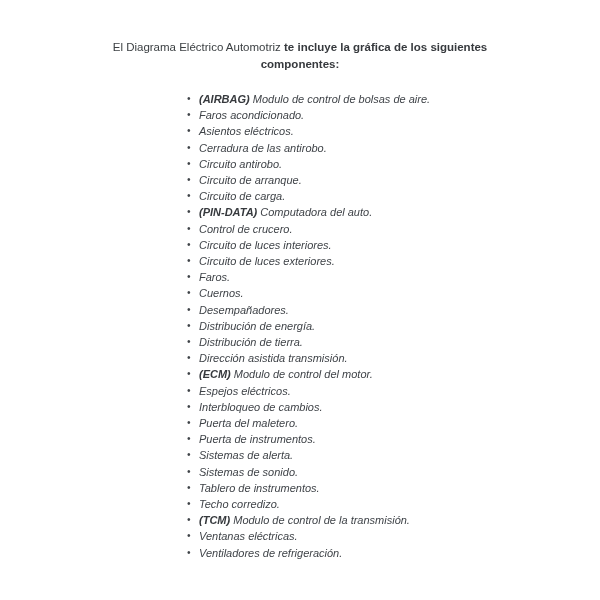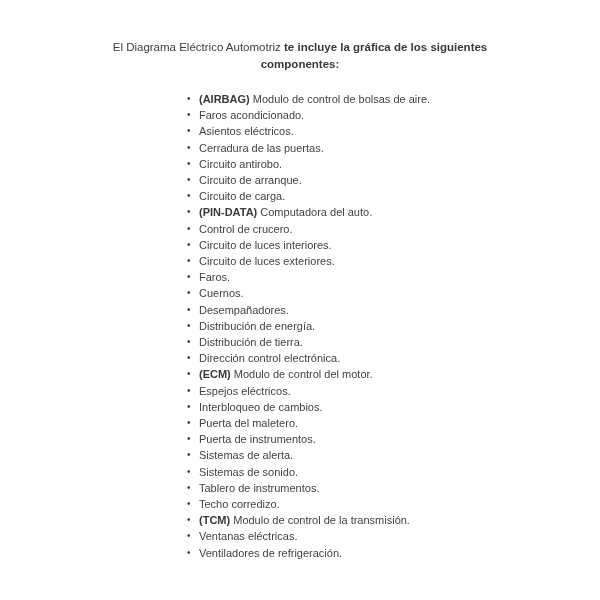--- a/index.html
+++ b/index.html
@@ -21,20 +21,21 @@
     font-size: 11.5px;
     line-height: 17px;
     color: #3c4043;
     font-weight: 400;
   }
   .title b { font-weight: 700; color: #36393d; }
   ul.components {
     position: absolute;
     top: 91px; left: 199px;
     list-style: none;
+    font-style: italic;
   }
   ul.components li {
     position: relative;
     font-size: 11px;
     line-height: 16.2px;
     color: #3f4348;
     white-space: nowrap;
   }
   ul.components li::before {
     content: "\2022";
@@ -49,34 +50,34 @@
 </style>
 </head>
 <body>
 
 <div class="page">
   <p class="title"><span>El Diagrama Eléctrico Automotriz</span> <b>te incluye la gráfica de los siguientes componentes:</b></p>
   <ul class="components">
       <li><b>(AIRBAG)</b> <span>Modulo de control de bolsas de aire.</span></li>
       <li><span>Faros acondicionado.</span></li>
       <li><span>Asientos eléctricos.</span></li>
-      <li><span>Cerradura de las puertas.</span></li>
+      <li><span>Cerradura de las antirobo.</span></li>
       <li><span>Circuito antirobo.</span></li>
       <li><span>Circuito de arranque.</span></li>
       <li><span>Circuito de carga.</span></li>
       <li><b>(PIN-DATA)</b> <span>Computadora del auto.</span></li>
       <li><span>Control de crucero.</span></li>
       <li><span>Circuito de luces interiores.</span></li>
       <li><span>Circuito de luces exteriores.</span></li>
       <li><span>Faros.</span></li>
       <li><span>Cuernos.</span></li>
       <li><span>Desempañadores.</span></li>
       <li><span>Distribución de energía.</span></li>
       <li><span>Distribución de tierra.</span></li>
-      <li><span>Dirección control electrónica.</span></li>
+      <li><span>Dirección asistida transmisión.</span></li>
       <li><b>(ECM)</b> <span>Modulo de control del motor.</span></li>
       <li><span>Espejos eléctricos.</span></li>
       <li><span>Interbloqueo de cambios.</span></li>
       <li><span>Puerta del maletero.</span></li>
       <li><span>Puerta de instrumentos.</span></li>
       <li><span>Sistemas de alerta.</span></li>
       <li><span>Sistemas de sonido.</span></li>
       <li><span>Tablero de instrumentos.</span></li>
       <li><span>Techo corredizo.</span></li>
       <li><b>(TCM)</b> <span>Modulo de control de la transmisión.</span></li>

